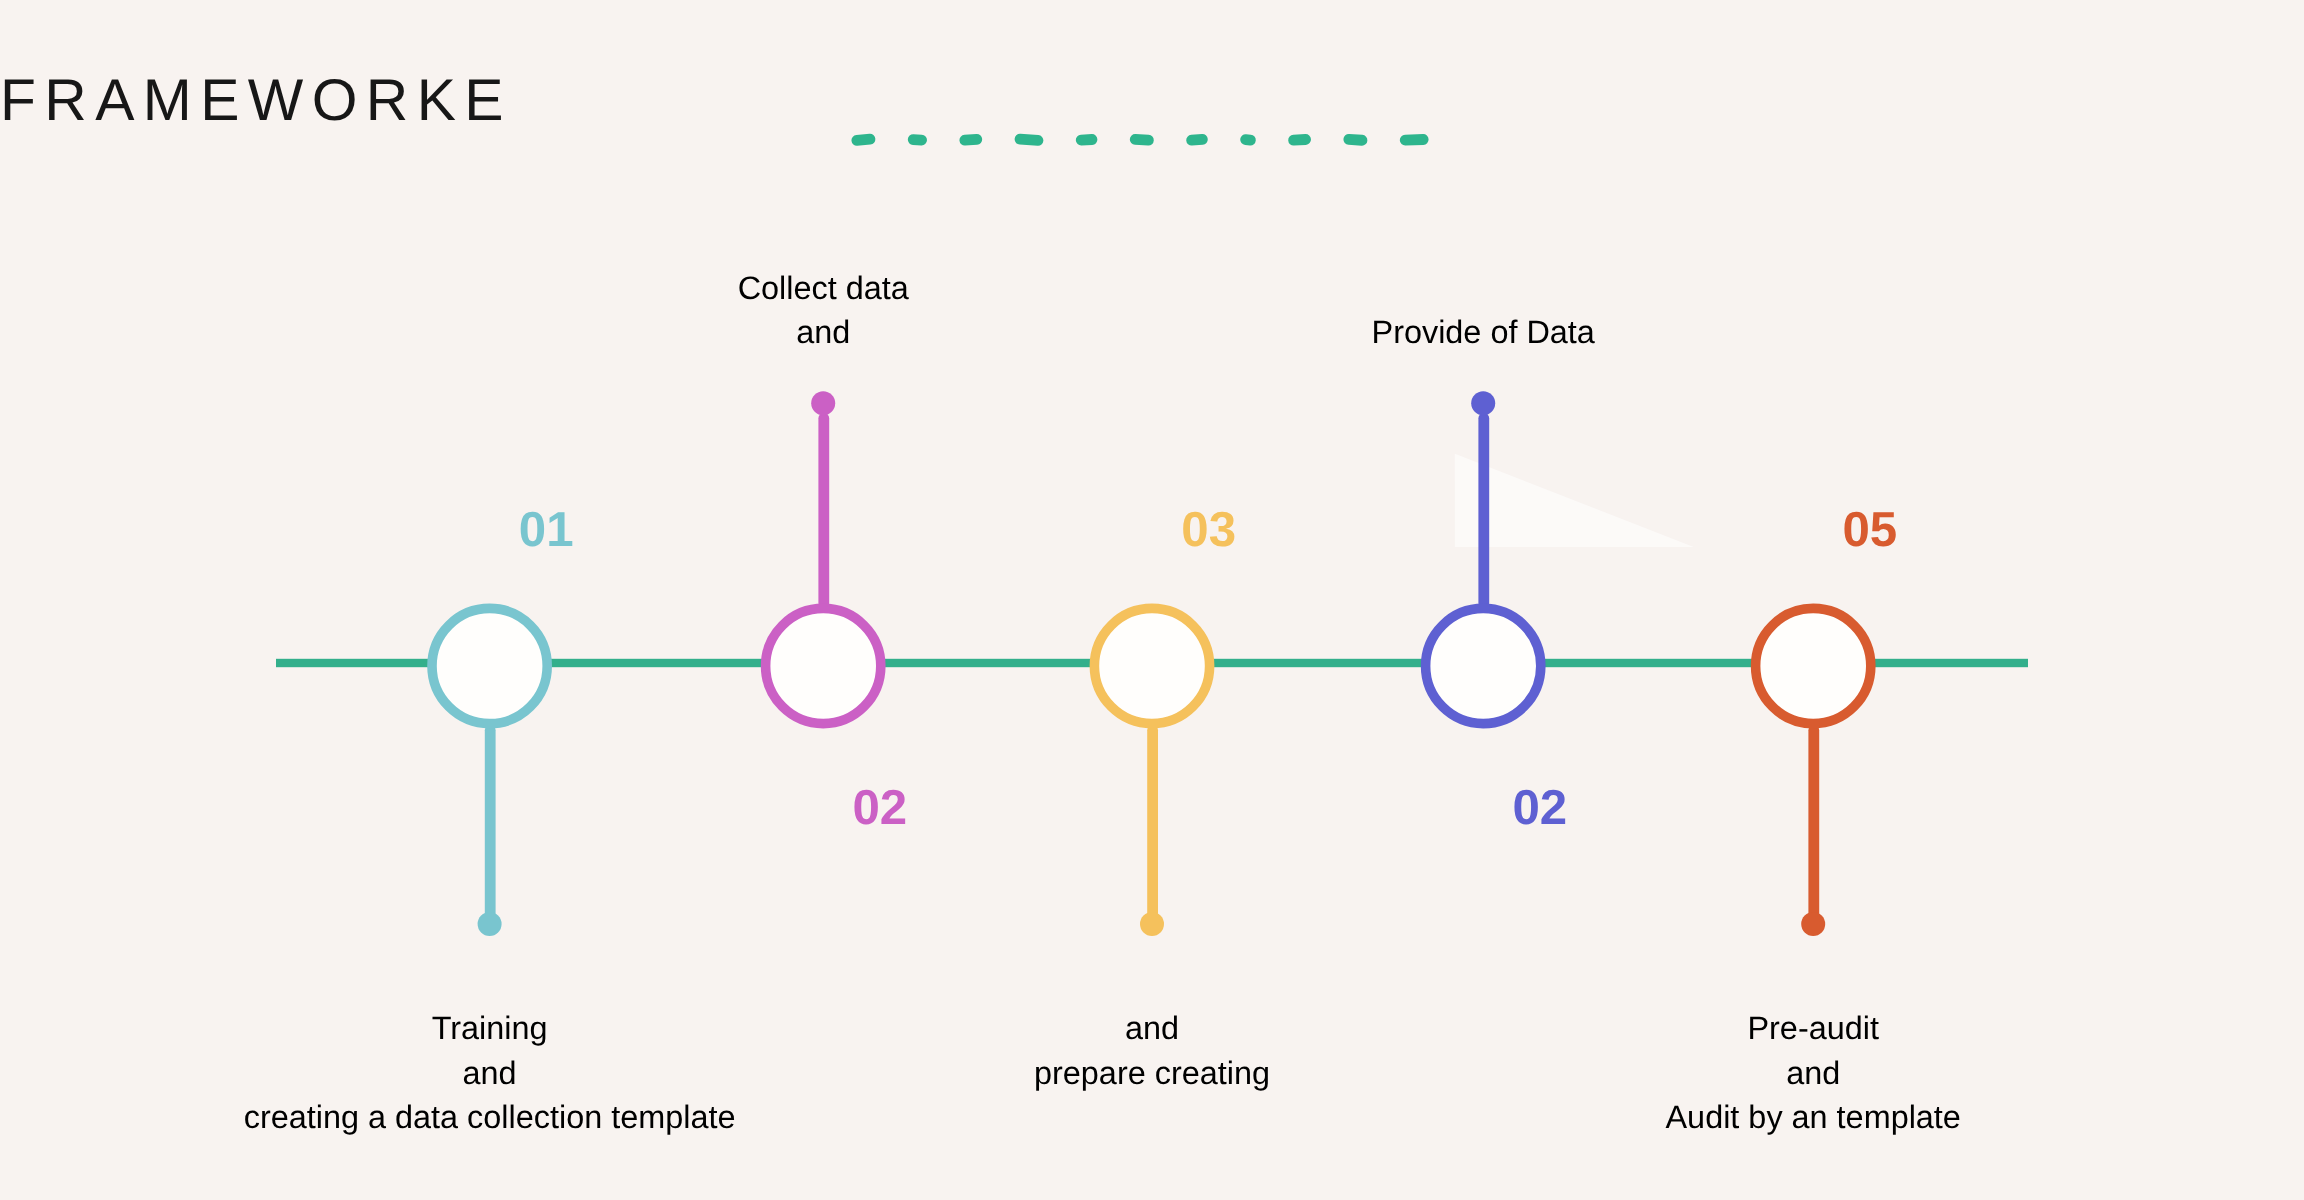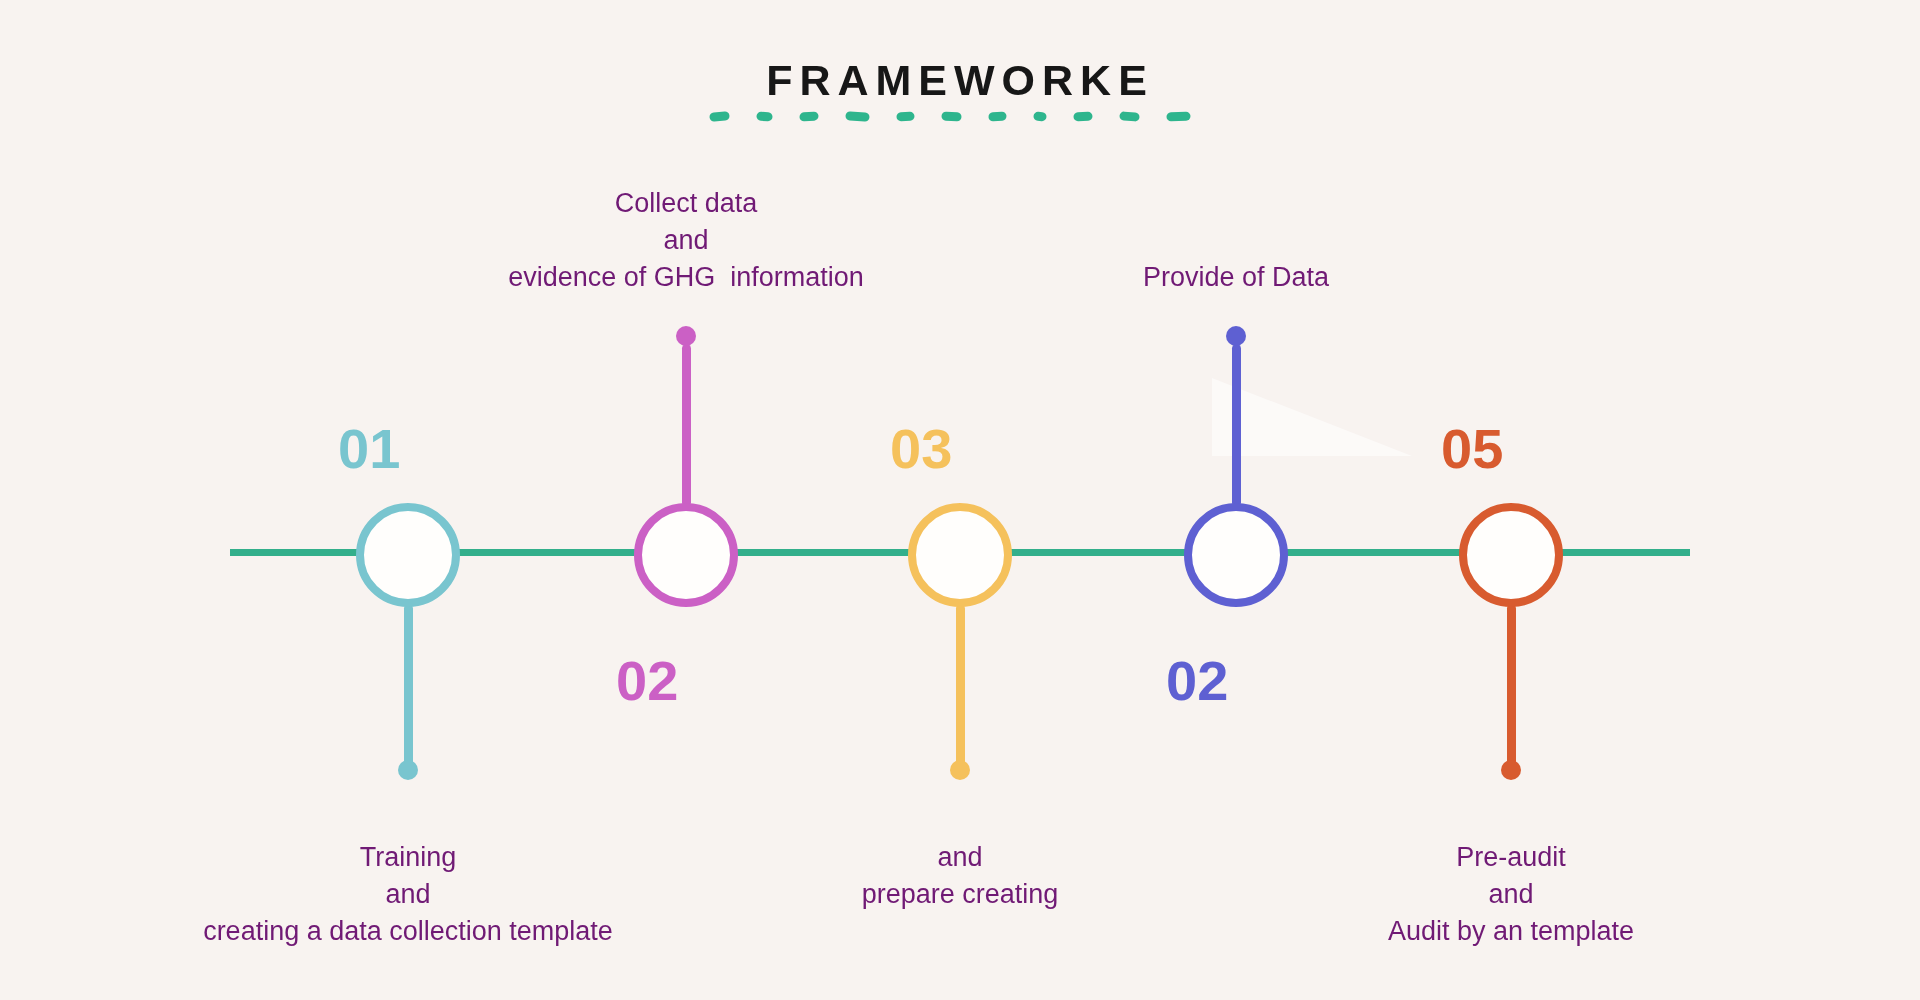--- a/index.html
+++ b/index.html
@@ -11,23 +11,23 @@
     font-family: "Liberation Sans", sans-serif;
     background: var(--c, #F8F3F0);
   }
 
   
   .title {
     position: absolute;
     top: 56px;
     left: 0;
     width: 100%;
-    text-align: center;
-    font-size: 43px;
-    font-weight: 700;
+    text-align: left;
+    font-size: 49px;
+    font-weight: 400;
     letter-spacing: 7px;
     color: #171717;
   }
 
   
   .underline {
     position: absolute;
     top: 112px;
     left: 950px;
     transform: translateX(-50%);
@@ -101,22 +101,22 @@
     border: 8px solid var(--c);
     border-radius: 50%;
     background: #FFFEFC;
     z-index: 3;
   }
 
   .num {
     position: absolute;
     left: -70px;
     width: 140px;
-    text-align: left;
-    font-size: 56px;
+    text-align: right;
+    font-size: 41px;
     line-height: 1;
     font-weight: 700;
     color: var(--c);
   }
   .step.below .num { top: 421px; }
   .step.above .num { top: 653px; }
 
   .stem {
     position: absolute;
     left: -4px;
@@ -140,21 +140,21 @@
   .step.below .dot { top: 760px; }
   .step.above .dot { top: 326px; }
 
   .label {
     position: absolute;
     left: -300px;
     width: 600px;
     text-align: center;
     font-size: 27px;
     line-height: 37px;
-    color: #701a75;
+    color: #000000;
   }
   .label div { white-space: pre-wrap; }
   .step.below .label { top: 839px; }
   .step.above .label { bottom: 704px; }
 </style>
 </head>
 <body>
 
 <div class="page" style="--c: #F8F3F0;">
 
@@ -191,21 +191,20 @@
   </div>
 
   <div class="step above s2" style="--c: #CB60C5;">
     <div class="num">02</div>
     <div class="circle"></div>
     <div class="stem"></div>
     <div class="dot"></div>
     <div class="label">
       <div>Collect data</div>
       <div>and</div>
-      <div>evidence of GHG  information</div>
     </div>
   </div>
 
   <div class="step below s3" style="--c: #F5C15C;">
     <div class="num">03</div>
     <div class="circle"></div>
     <div class="stem"></div>
     <div class="dot"></div>
     <div class="label">
       <div>and</div>

